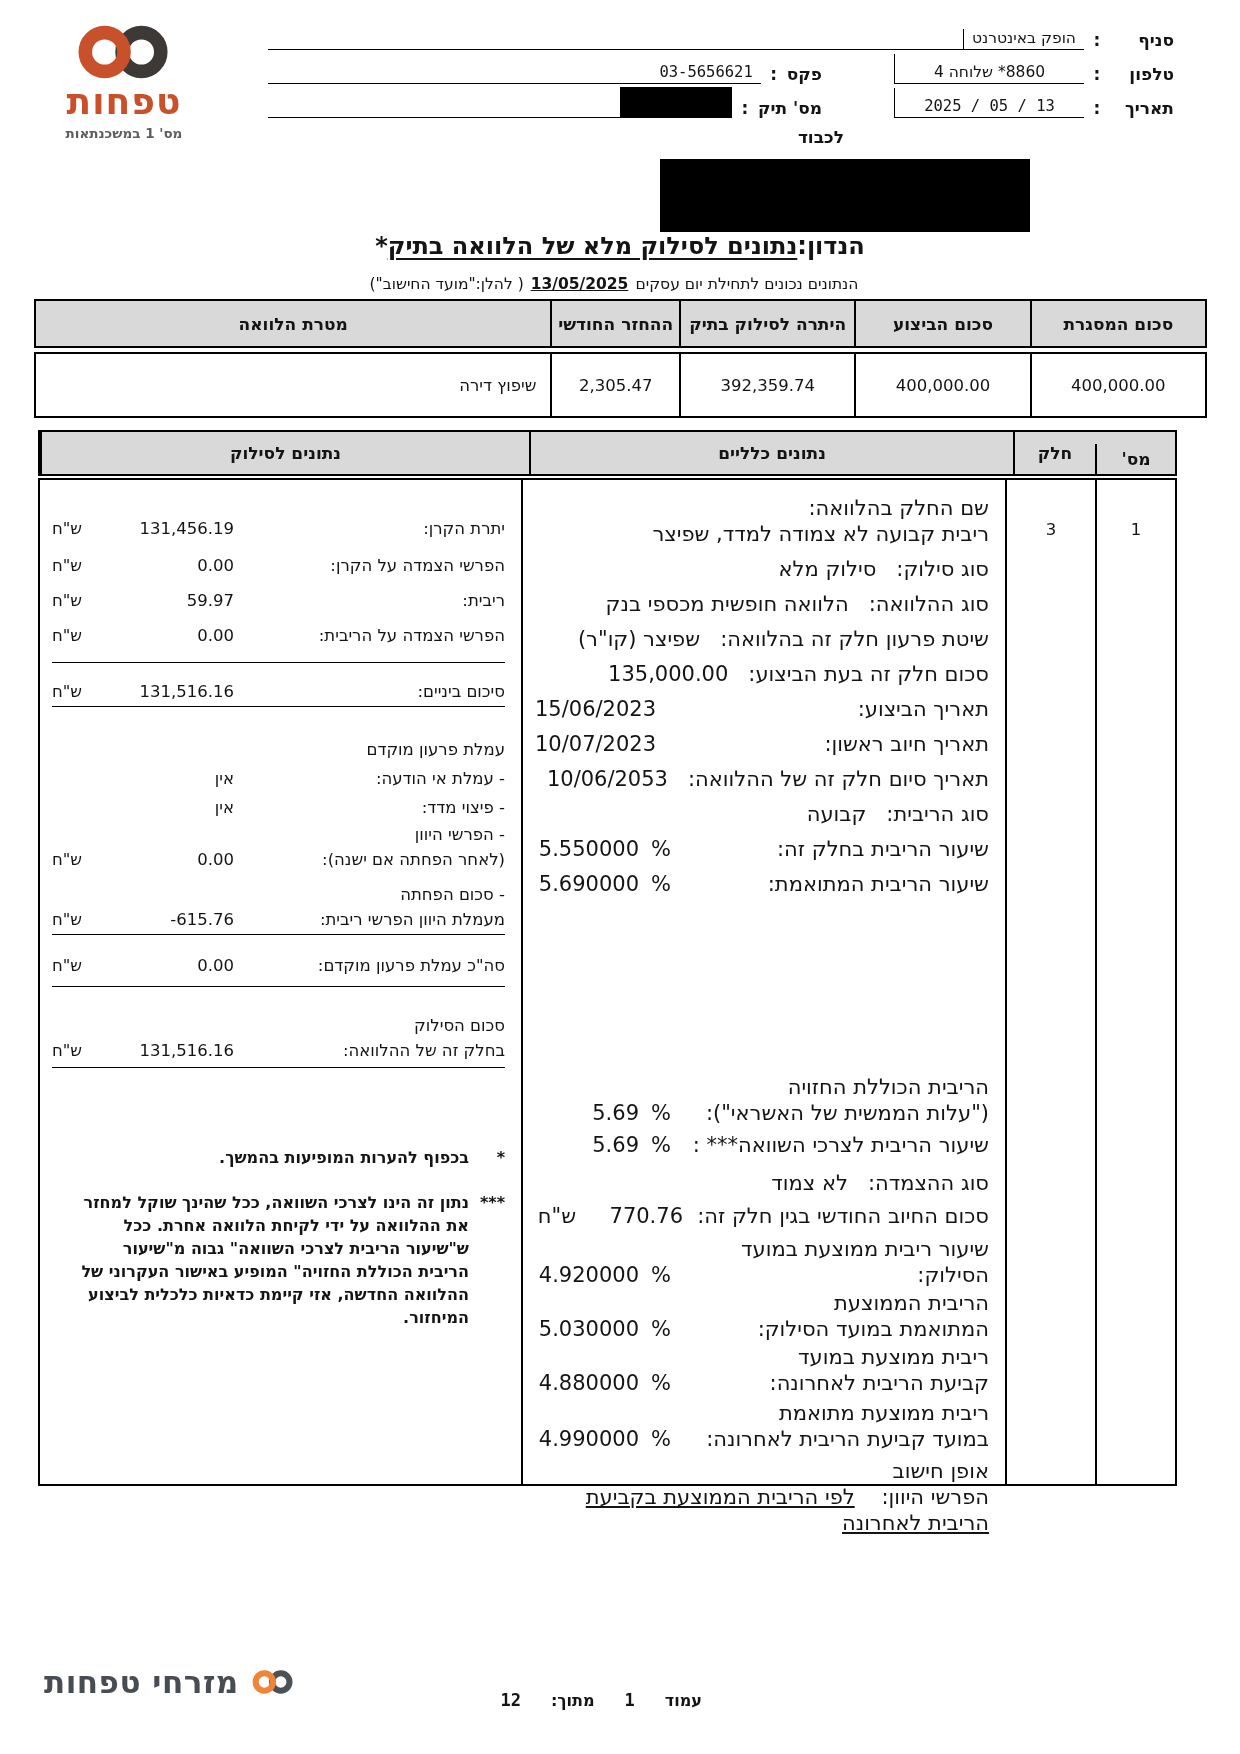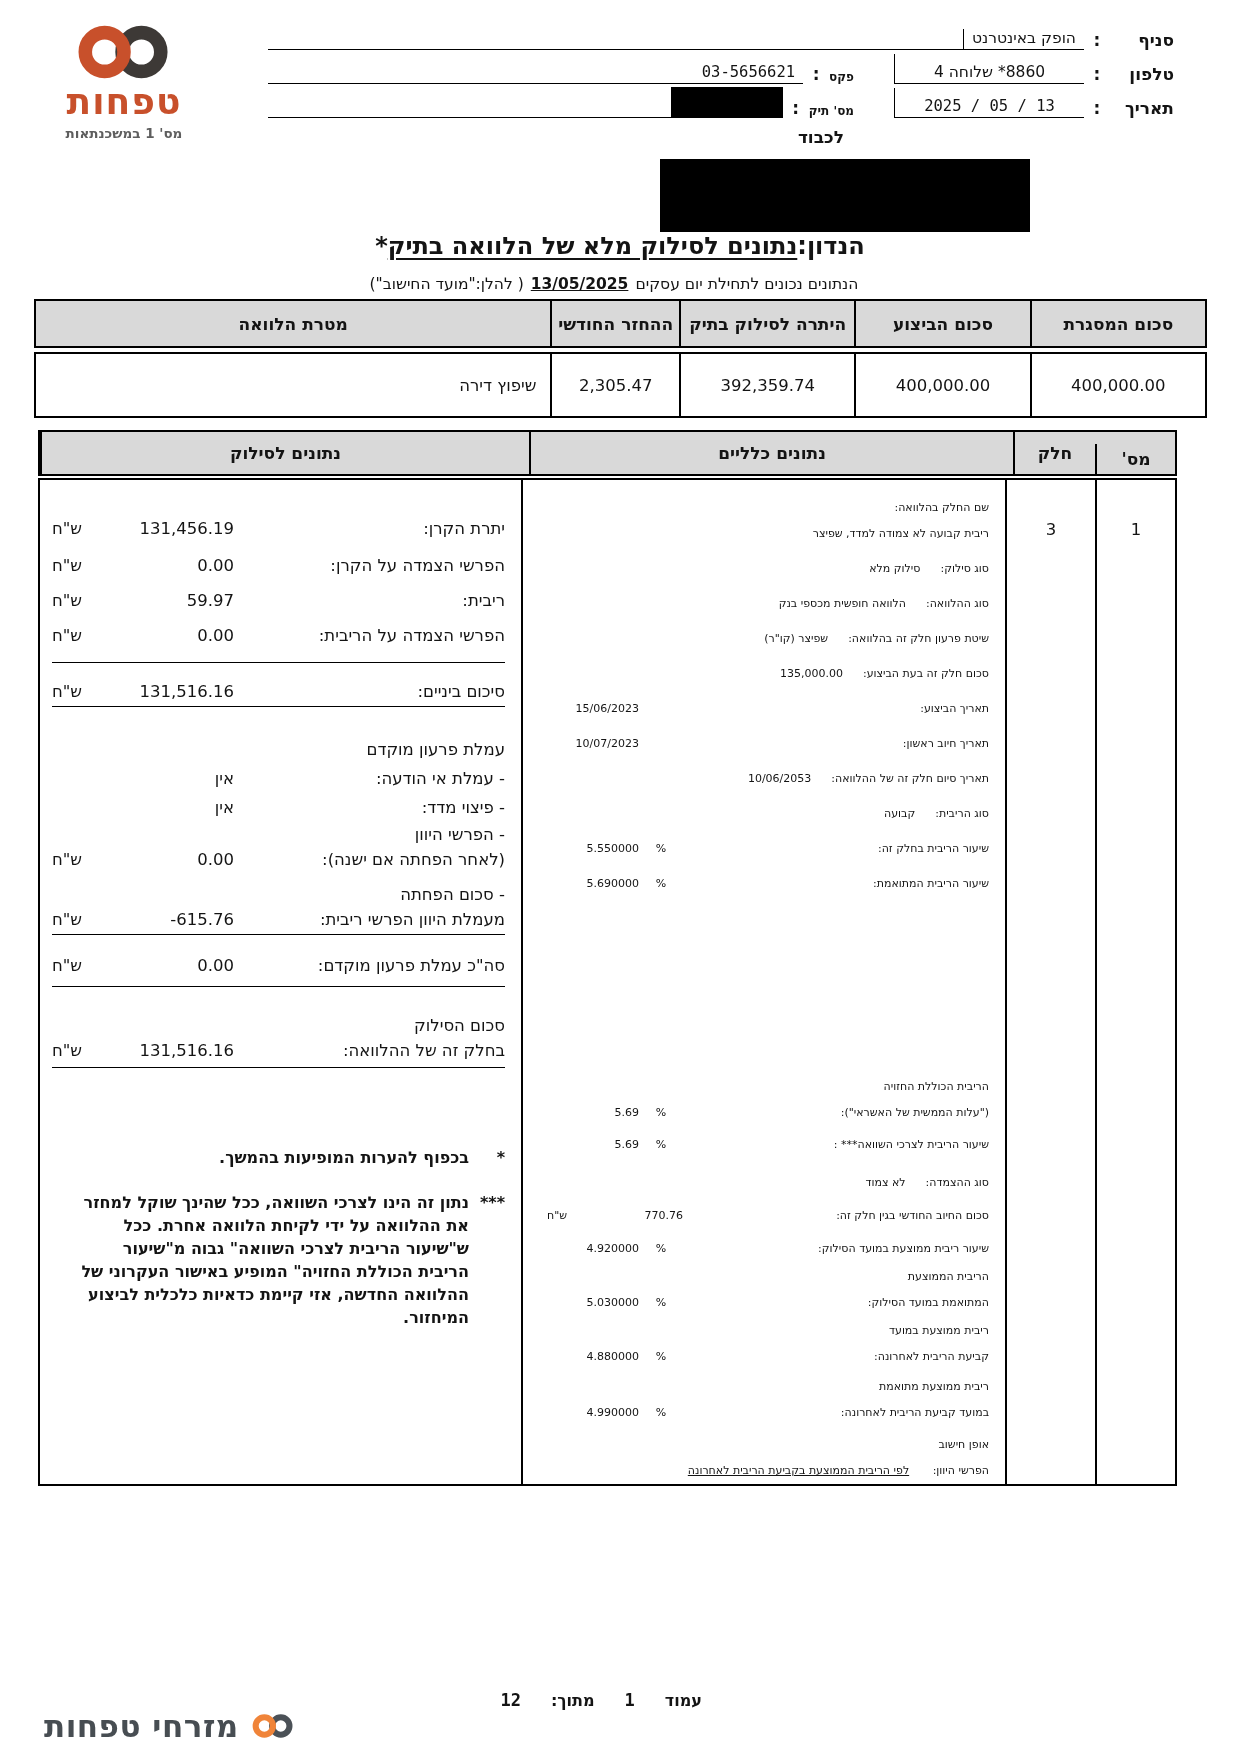--- a/index.html
+++ b/index.html
@@ -14,21 +14,21 @@
   .top-logo { position:absolute; top:22px; left:56px; width:136px; text-align:center; }
   .top-logo svg { display:block; margin:0 auto; }
   .logo-word { color:#c8502b; font-weight:bold; font-size:36px; line-height:1; margin-top:2px; letter-spacing:1px; }
   .logo-tagline { color:#5e5e5e; font-weight:bold; font-size:13.5px; margin-top:5px; }
 
   
   .hdr { position:absolute; top:16px; right:66px; left:268px; }
   .hdr-row { display:flex; align-items:flex-end; height:34px; }
   .hdr-label { font-weight:bold; font-size:17px; width:64px; }
   .hdr-colon { width:26px; text-align:center; font-weight:bold; font-size:17px; }
-  .hdr-label2 { font-weight:bold; font-size:12px; margin-right:40px; }
+  .hdr-label2 { font-weight:bold; font-size:17px; margin-right:72px; }
   .hdr-field { flex:1; border-bottom:1.5px solid #000; display:flex; justify-content:flex-start;
                align-items:flex-end; height:30px; }
   .hdr-value { padding:0 8px 2px; font-size:15.5px; }
   .tick-left { border-left:1.5px solid #000; }
   .hdr-fixed { width:190px; box-sizing:border-box; border-bottom:1.5px solid #000; border-left:1.5px solid #000;
                height:30px; display:flex; align-items:flex-end; justify-content:center;
                font-size:15.5px; padding-bottom:2px; }
   .redact-file { width:112px; height:30px; background:#000; }
   .to-label { font-weight:bold; font-size:17px; margin-top:9px; margin-right:330px; }
 
@@ -58,21 +58,21 @@
   .t2-head .c { display:flex; align-items:center; justify-content:center; box-sizing:border-box;
              border-left:2px solid #000; }
   .tn { width:80px;margin-top:12px; } .tp { width:82px; } .tg { width:484px; } .ts { flex:1; border-left:none; }
   .t2-body { position:absolute; top:478px; right:63px; left:38px; height:1004px; background:#fff;
              border:2px solid #000; display:flex; }
   .t2-num  { width:80px; box-sizing:border-box; border-left:2px solid #000; text-align:center;
              padding-top:40px; font-size:16.5px; }
   .t2-part { width:90px; box-sizing:border-box; border-left:2px solid #000; text-align:center;
              padding-top:40px; font-size:16.5px; }
   .t2-general { width:484px; box-sizing:border-box; border-left:2px solid #000;
-             padding:15px 16px 0 12px; font-size:11px; }
+             padding:15px 16px 0 12px; font-size:21px; }
   .t2-settle { flex:1; box-sizing:border-box; padding:36px 16px 0 12px; font-size:16.5px; }
 
   
   .g-row { display:flex; align-items:flex-end; line-height:26px; }
   .g-lab { flex:1; }
   .g-unit { width:44px; text-align:center; }
   .g-val  { width:104px; text-align:right; direction:ltr; }
   .g-inline-row { display:flex; line-height:26px; }
   .g-inl { margin-right:20px; }
   .und { text-decoration:underline; }
@@ -92,21 +92,21 @@
 
   .s-notes { margin-top:78px; padding-left:28px; }
   .note { display:flex; font-weight:bold; font-size:16px; line-height:23px; margin-bottom:22px; }
   .note-m { width:36px; text-align:right; }
   .note-t { flex:1; text-align:right; }
 
   
   .foot-line { position:absolute; top:1690px; left:452px; width:250px; display:flex;
                align-items:baseline; gap:30px; font-weight:bold; font-size:16px; }
   .foot-num { font-family:"DejaVu Sans Mono","Liberation Mono",monospace; font-weight:bold; font-size:17px; }
-  .foot-logo { position:absolute; top:1708px; left:44px; display:flex; align-items:center; gap:8px; }
+  .foot-logo { position:absolute; top:1664px; left:44px; display:flex; align-items:center; gap:8px; }
   .foot-name { font-size:31px; font-weight:bold; color:#474d52; letter-spacing:0.5px; }
 </style>
 </head>
 <body>
 
 <div class="top-logo">
   <svg width="118" height="60" viewBox="0 0 120 62">
     <circle cx="78" cy="31" r="20" fill="none" stroke="#3d3936" stroke-width="14"></circle>
     <circle cx="40" cy="31" r="20" fill="none" stroke="#c8502b" stroke-width="14"></circle>
     <path d="M 58 16 A 20 20 0 0 1 58 46" fill="none" stroke="#3d3936" stroke-width="14" stroke-linecap="butt" opacity="0"></path>

